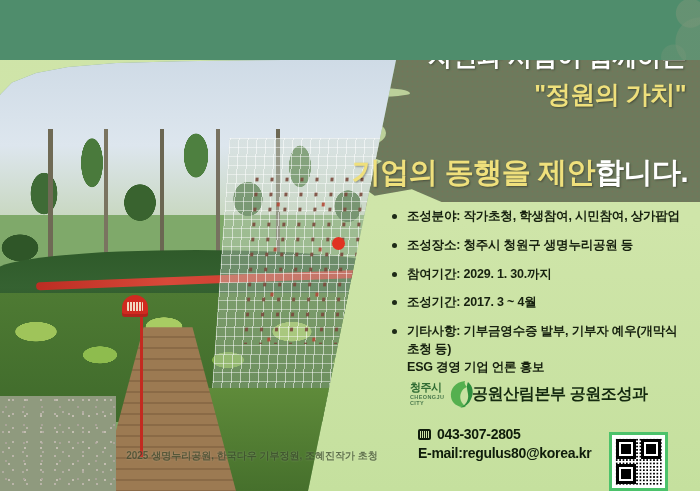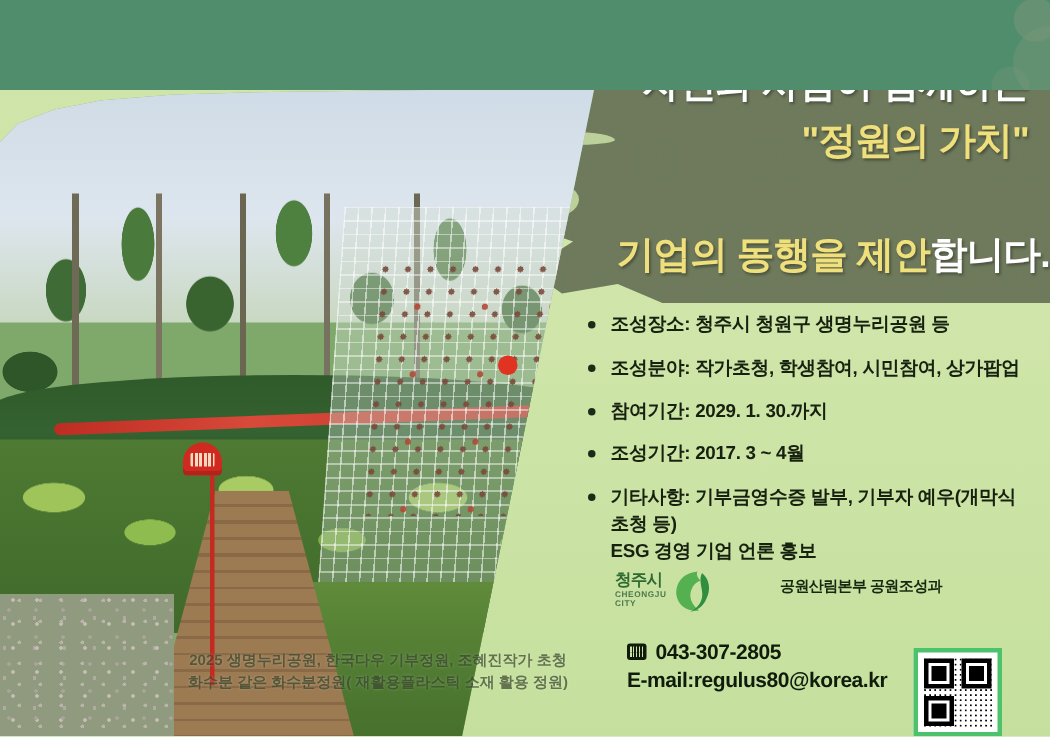--- a/index.html
+++ b/index.html
@@ -105,22 +105,22 @@
     z-index: 5;
     font-weight: 800;
     letter-spacing: -.5px;
     white-space: nowrap;
     line-height: 1;
   }
   .hl1 { top: 44px;  font-size: 25px; color: #ffffff; text-shadow: 1px 1px 2px rgba(0,0,0,.35); }
   .hl2 { top: 82px;  font-size: 25px; color: #efe07c; text-shadow: 1px 1px 2px rgba(0,0,0,.38); }
   .hl3 { top: 120px; font-size: 25px; color: #ffffff; text-shadow: 1px 1px 2px rgba(0,0,0,.35); }
   .hl4 {
-    top: 158px; right: 0;
-    font-size: 25px;
+    top: 158px; right: 12px;
+    font-size: 29px;
     text-shadow: 1px 1px 2px rgba(0,0,0,.35);
   }
   .hl4 .em { color: #efe07c; }
   .hl4 .pl { color: #ffffff; }
 
   
   .photo {
     position: absolute;
     left: -4px; top: 60px;
     width: 400px; height: 431px;
@@ -297,22 +297,22 @@
   .logo-en {
     font-size: 5.5px; font-weight: 700; color: #4c7a4e;
     letter-spacing: .4px; display: block; margin-top: 2px;
   }
   .logo-en .l2 { display: block; }
   .logo-mark {
     width: 26px; height: 30px;
     position: relative;
   }
   .dept {
-    position: absolute; left: 520px; top: 5px;
-    font-size: 10px; font-weight: 800; color: #14290f;
+    position: absolute; left: 472px; top: 5px;
+    font-size: 16px; font-weight: 800; color: #14290f;
     letter-spacing: -.4px; white-space: nowrap;
   }
   .contact { position: absolute; left: 418px; top: 46px; }
   .contact-line {
     display: flex; align-items: center; gap: 6px;
     font-size: 14px; font-weight: 800; color: #0f1c0b;
     letter-spacing: -.3px; line-height: 1.35;
   }
   .tel-icon {
     width: 13px; height: 11px;
@@ -396,31 +396,30 @@
     <div class="ph-dots"></div>
     <div class="ph-bigdot"></div>
     <div class="ph-grass"></div>
     <div class="ph-path"></div>
     <div class="ph-gravel"></div>
     <div class="ph-mailbox-post"></div>
     <div class="ph-mailbox-head"></div>
   </div>
   <div class="photo-caption">
     <span>2025 생명누리공원, 한국다우 기부정원, 조혜진작가 초청</span><br>
-    <span>화수분 같은 화수분정원( 재활용플라스틱 소재 활용 정원)</span>
   </div>
 
   <div class="bullets">
     <div class="bullet-row">
       <span class="bullet-dot"></span>
-      <span class="bullet-text">조성장소: 청주시 청원구 생명누리공원 등</span>
+      <span class="bullet-text">조성분야: 작가초청, 학생참여, 시민참여, 상가팝업</span>
     </div>
     <div class="bullet-row">
       <span class="bullet-dot"></span>
-      <span class="bullet-text">조성분야: 작가초청, 학생참여, 시민참여, 상가팝업</span>
+      <span class="bullet-text">조성장소: 청주시 청원구 생명누리공원 등</span>
     </div>
     <div class="bullet-row">
       <span class="bullet-dot"></span>
       <span class="bullet-text">참여기간: 2029. 1. 30.까지</span>
     </div>
     <div class="bullet-row">
       <span class="bullet-dot"></span>
       <span class="bullet-text">조성기간: 2017. 3 ~ 4월</span>
     </div>
     <div class="bullet-row">

